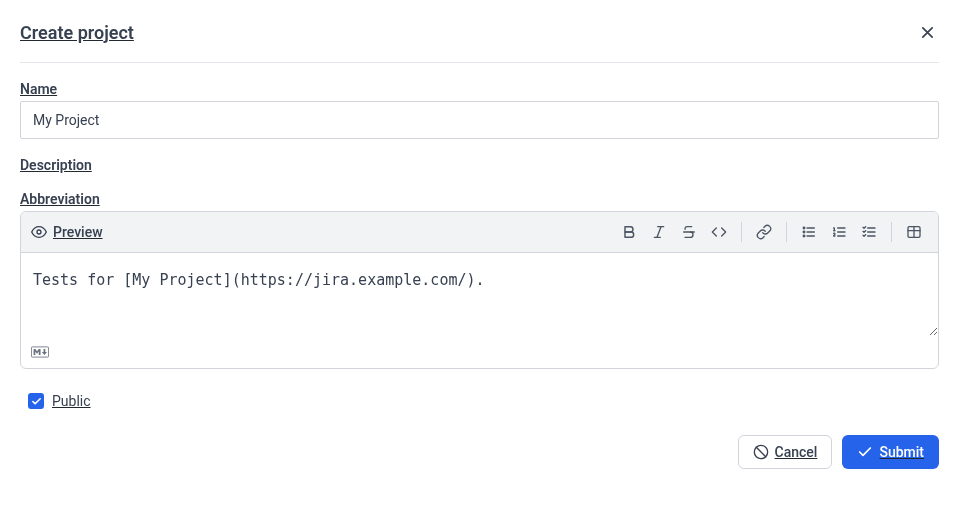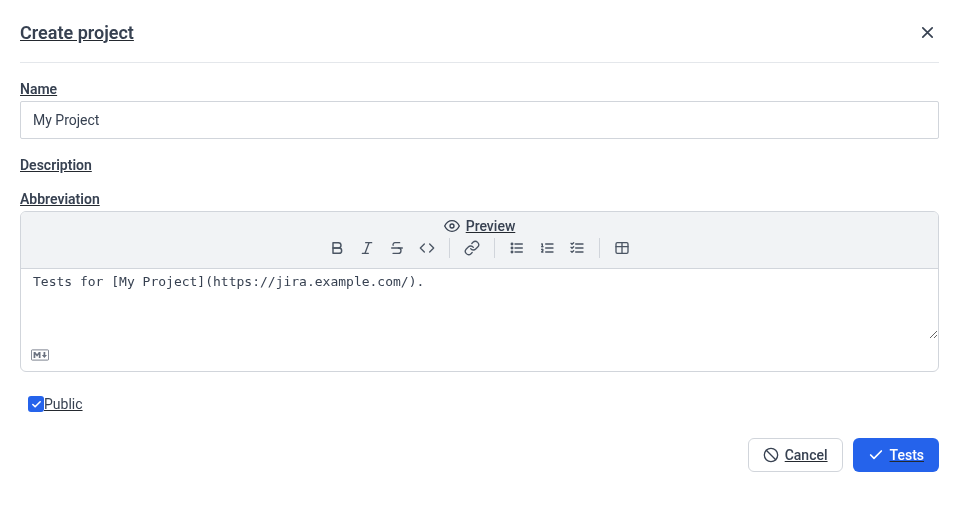--- a/index.html
+++ b/index.html
@@ -59,21 +59,20 @@
     border-radius: 6px;
     overflow: hidden;
   }
   .editor-toolbar {
     display: flex;
     align-items: center;
     justify-content: space-between;
     background: #f1f3f5;
     border-bottom: 1px solid #d1d5db;
     padding: 6px 10px;
-    flex-direction: column;
   }
   .preview-link {
     display: flex;
     align-items: center;
     gap: 6px;
     font-size: 14px;
     font-weight: 500;
     color: #374151;
     cursor: pointer;
   }
@@ -96,39 +95,41 @@
     width: 1px;
     height: 20px;
     background: #d1d5db;
     margin: 0 6px;
   }
   .editor-textarea {
     width: 100%;
     min-height: 70px;
     padding: 5px 12px;
     font-family: ui-monospace, SFMono-Regular, Menlo, Consolas, monospace;
-    font-size: 13px;
+    font-size: 15px;
     color: #374151;
     border: none;
     resize: vertical;
     background: #fff;
+    margin-top: 13px;
   }
   .editor-footer {
     padding: 6px 10px 10px;
     color: #6b7280;
     display: flex;
     align-items: center;
   }
   .md-badge {
     display: inline-flex;
     align-items: center;
   }
   .checkbox-row {
     display: flex;
     align-items: flex-start;
+    gap: 8px;
     margin-top: 24px;
     margin-left: 8px;
   }
   .checkbox {
     width: 16px;
     height: 16px;
     border-radius: 3px;
     background: #2563eb;
     display: flex;
     align-items: center;
@@ -302,17 +303,17 @@
       <svg width="16" height="16" viewBox="0 0 24 24" fill="none" stroke="currentColor" stroke-width="2" stroke-linecap="round" stroke-linejoin="round">
           <circle cx="12" cy="12" r="10"></circle>
           <line x1="4.93" y1="4.93" x2="19.07" y2="19.07"></line>
         </svg>
       <span>Cancel</span>
     </div>
     <div class="btn btn-primary">
       <svg width="16" height="16" viewBox="0 0 24 24" fill="none" stroke="currentColor" stroke-width="2.5" stroke-linecap="round" stroke-linejoin="round">
           <polyline points="20 6 9 17 4 12"></polyline>
         </svg>
-      <span>Tests</span>
+      <span>Submit</span>
     </div>
   </div>
 
 </div>
 
 </body></html>

